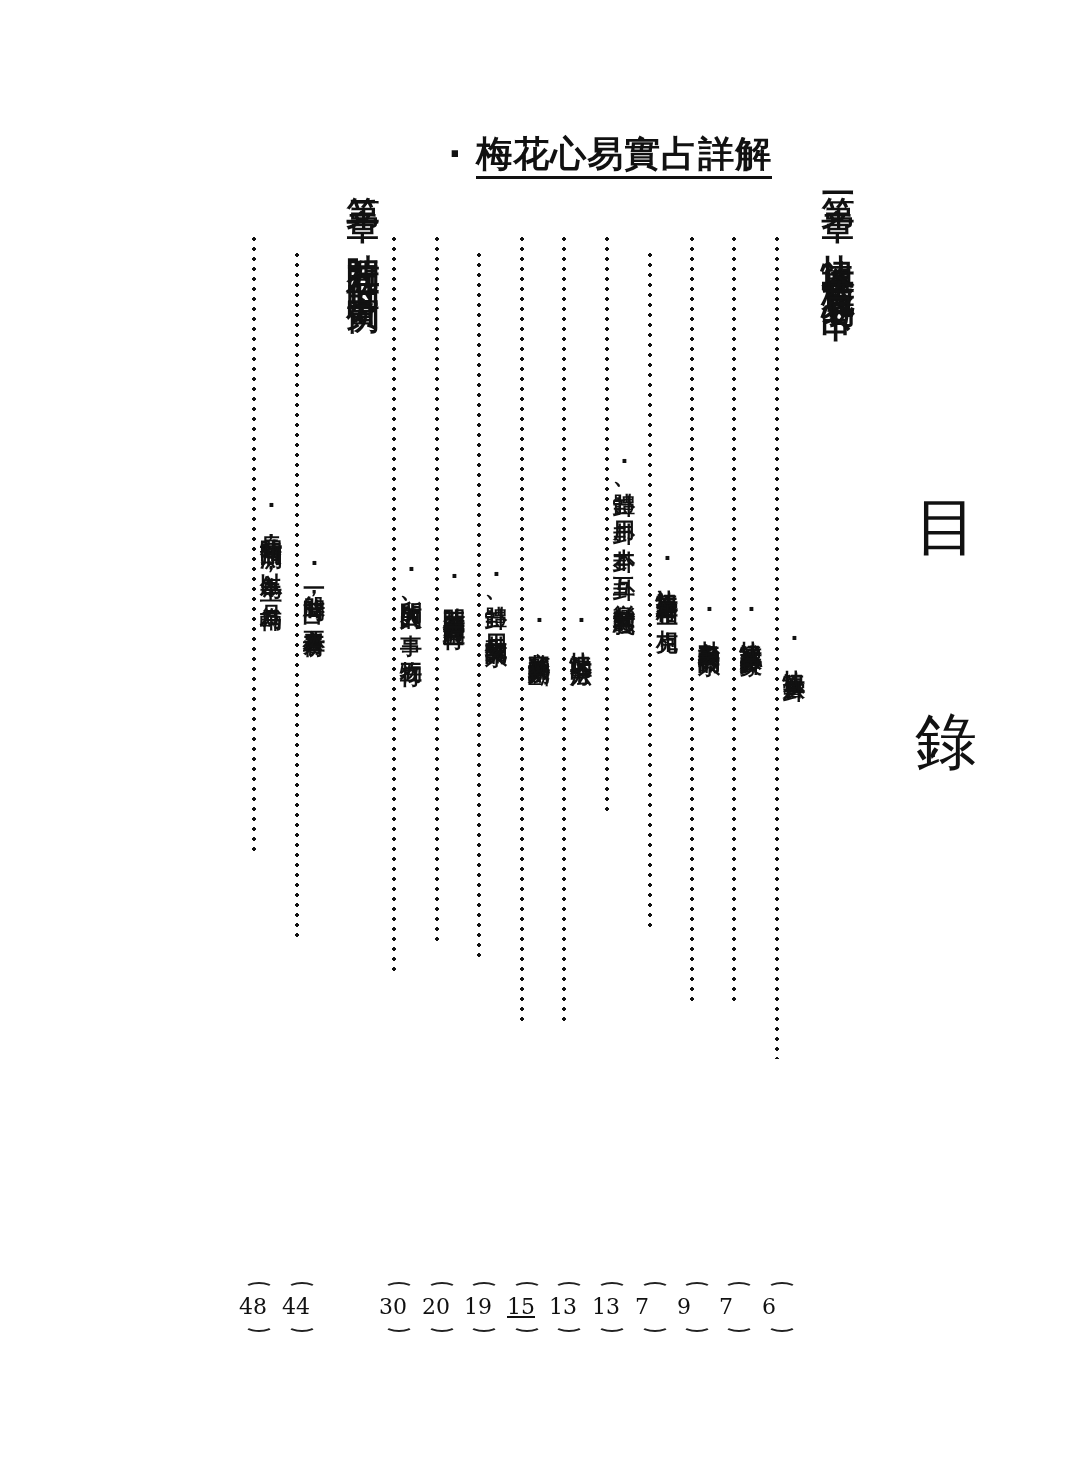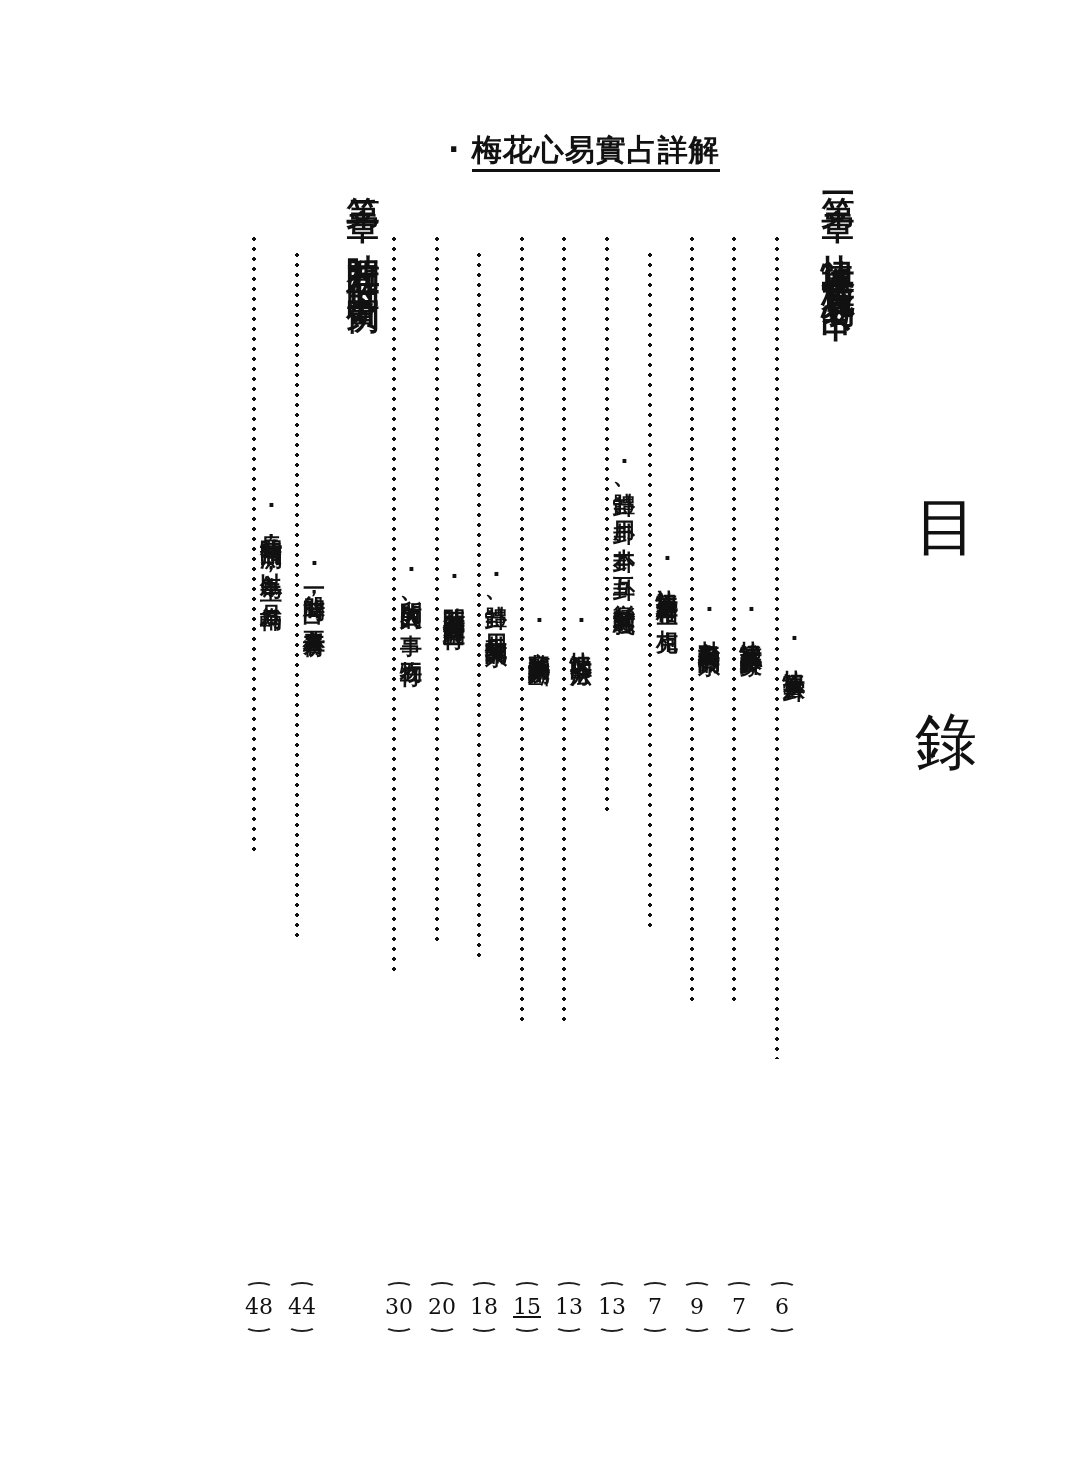--- a/index.html
+++ b/index.html
@@ -1,31 +1,31 @@
 <!DOCTYPE html>
 <html><head>
 <meta charset="utf-8">
 <style>
   html, body { margin:0; padding:0; background:#ffffff; }
   body { width:1080px; height:1476px; position:relative; overflow:hidden;
          font-family: "DejaVu Sans", sans-serif; color:#111; }
-  .header { position:absolute; left:448px; top:130px; font-size:30px; font-weight:bold;
+  .header { position:absolute; left:448px; top:130px; font-size:36px; font-weight:bold;
             letter-spacing:1px; white-space:nowrap; }
   .header .title { border-bottom:3px solid #111; padding-bottom:2px; }
   .big { position:absolute; font-family:"DejaVu Serif", serif; font-size:62px; font-weight:normal; }
   .col { position:absolute; writing-mode:vertical-rl; text-orientation:upright; white-space:nowrap; }
   .chapter { font-family:"DejaVu Serif", serif; font-size:33px; font-weight:bold; top:170px; letter-spacing:6px; }
   .chapter .gap { display:inline-block; height:40px; }
   .entry { top:230px; font-size:22px; font-weight:bold; letter-spacing:2px; display:flex; flex-direction:column; align-items:center; }
   .entry .txt { writing-mode:vertical-rl; text-orientation:upright; }
   .entry .dots { flex:none; width:4px; margin-top:4px;
                  background-image: radial-gradient(circle, #111 1.6px, transparent 2px);
                  background-size:4px 10px; background-repeat:repeat-y; }
   .page { position:absolute; top:1282px; font-family:"DejaVu Serif", serif; font-size:22px;
-          text-align:center; width:40px; }
+          text-align:left; width:40px; }
   .page .arc { display:block; height:8px; border:2px solid #222; border-color:#222 transparent transparent transparent; border-radius:50% 50% 0 0; width:24px; margin:0 auto; }
   .page .arc.bottom { border-color:transparent transparent #222 transparent; border-radius:0 0 50% 50%; }
   .page .num { display:block; line-height:26px; }
 </style>
 </head>
 <body>
 
 <div class="header">
   <span>·</span>
   <span class="title">梅花心易實占詳解</span>
@@ -122,21 +122,21 @@
     <span class="num">13</span>
     <span class="arc bottom"></span>
   </div>
 <div class="page" style="left:507px;text-decoration:underline;">
     <span class="arc"></span>
     <span class="num">15</span>
     <span class="arc bottom"></span>
   </div>
 <div class="page" style="left:464px;">
     <span class="arc"></span>
-    <span class="num">18</span>
+    <span class="num">19</span>
     <span class="arc bottom"></span>
   </div>
 <div class="page" style="left:422px;">
     <span class="arc"></span>
     <span class="num">20</span>
     <span class="arc bottom"></span>
   </div>
 <div class="page" style="left:379px;">
     <span class="arc"></span>
     <span class="num">30</span>

